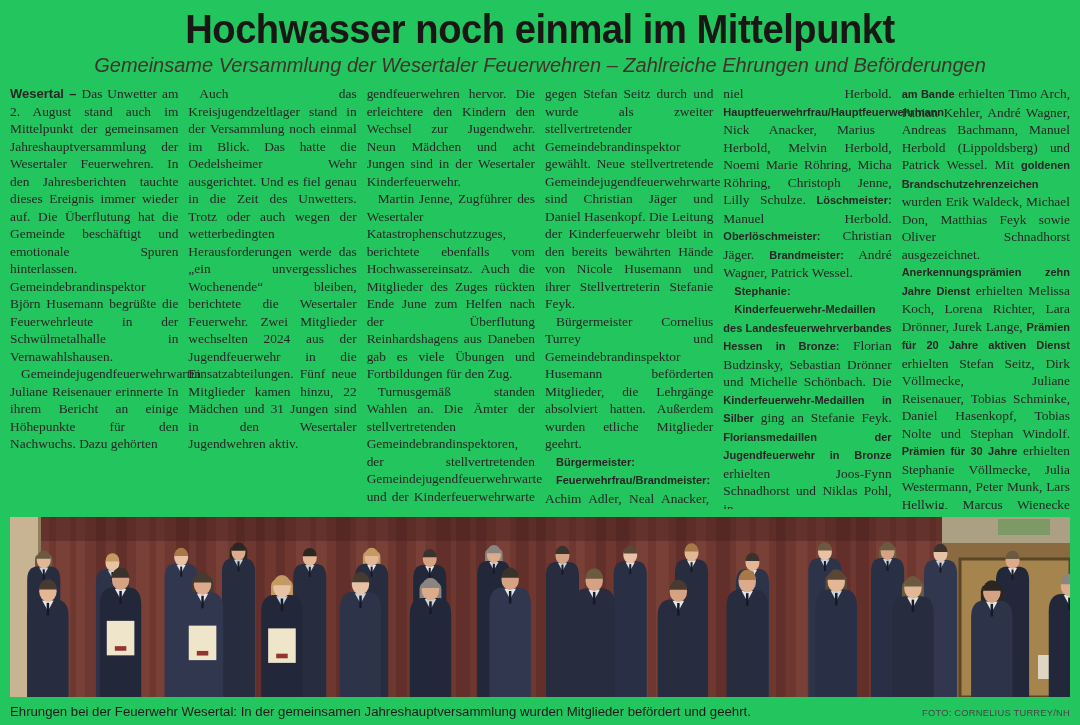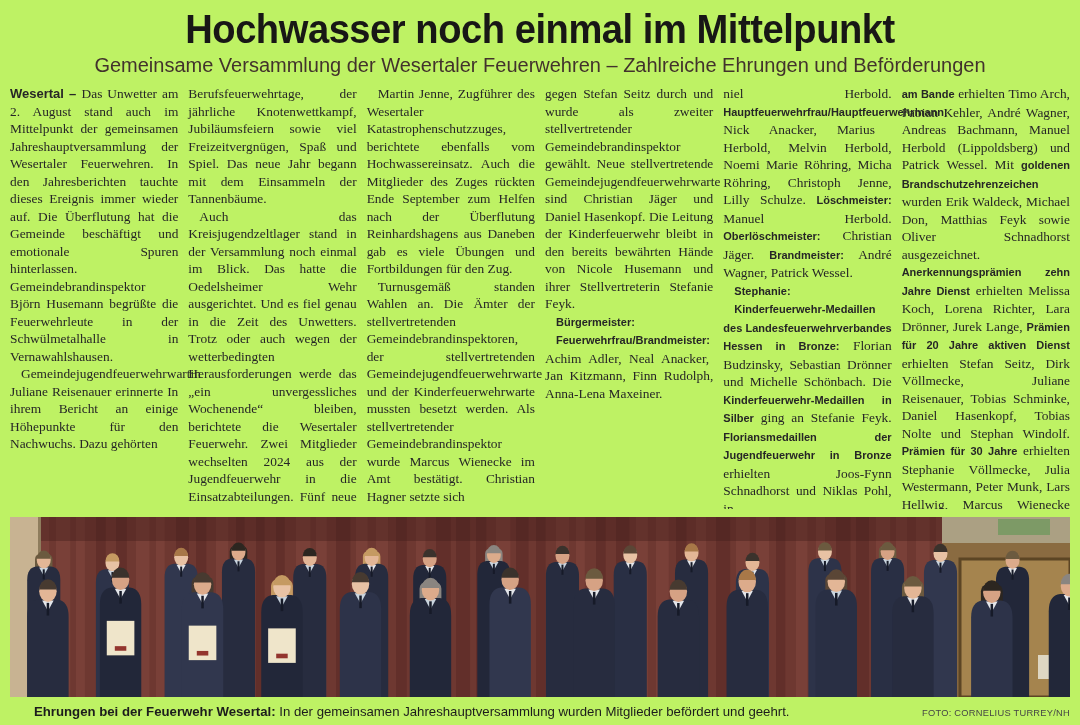--- a/index.html
+++ b/index.html
@@ -1,21 +1,21 @@
 <!DOCTYPE html>
 <html lang="de"><head>
 <meta charset="utf-8">
 <style>
   html,body{margin:0;padding:0;background:#ffffff;}
   .page{
     position:relative;
     width:1080px;height:725px;
     box-sizing:border-box;
     padding:6px 10px 0 10px;
-    background:#bef264;
+    background:#22c55e;
     font-family:"Liberation Serif", serif;
     color:#262626;
     overflow:hidden;
   }
   h1.headline{
     margin:2px 0 0 0;
     text-align:center;
     font-family:"Liberation Sans", sans-serif;
     font-weight:700;
     font-size:41px;
@@ -26,26 +26,28 @@
     transform-origin:center;
   }
   h2.subheadline{
     margin:3px 0 9px 0;
     text-align:center;
     font-family:"Liberation Sans", sans-serif;
     font-weight:400;
     font-size:20px;
     line-height:1.1;
     color:#42322c;
+    font-style:italic;
   }
   .cols{
     display:flex;
     gap:10px;
     height:424px;
     overflow:hidden;
+    justify-content:center;
   }
   .col{
     flex:1 1 0;
     min-width:0;
     font-size:13.4px;
     line-height:17.5px;
     text-align:justify;
     hyphens:auto;
   }
   .col p{margin:0;}
@@ -65,21 +67,21 @@
   }
   figure.photo svg{display:block;}
   .caption{
     display:flex;
     align-items:baseline;
     margin-top:7px;
     font-family:"Liberation Sans", sans-serif;
     font-size:13.2px;
     color:#1c1c1c;
   }
-  .cap-b{font-weight:700;margin-left:24px;}
+  .cap-b{font-weight:400;}
   .credit{
     margin-left:auto;
     font-size:9.3px;
     letter-spacing:.25px;
     color:#454545;
     white-space:nowrap;
   }
 </style>
 </head>
 <body>
@@ -88,29 +90,30 @@
 
   <h1 class="headline">Hochwasser noch einmal im Mittelpunkt</h1>
   <h2 class="subheadline" style="color: rgb(66, 50, 44);">Gemeinsame Versammlung der Wesertaler Feuerwehren – Zahlreiche Ehrungen und Beförderungen</h2>
 
   <div class="cols">
     <div class="col">
         <p><span class="lead">Wesertal – </span><span>Das Unwetter am 2. August stand auch im Mittelpunkt der gemeinsamen Jahreshauptversammlung der Wesertaler Feuerwehren. In den Jahresberichten tauchte dieses Ereignis immer wieder auf. Die Überflutung hat die Gemeinde beschäftigt und emotionale Spuren hinterlassen. Gemeindebrandinspektor Björn Husemann begrüßte die Feuerwehrleute in der Schwülmetalhalle in Vernawahlshausen.</span></p>
         <p class="ind"><span>Gemeindejugendfeuerwehrwartin Juliane Reisenauer erinnerte In ihrem Bericht an einige Höhepunkte für den Nachwuchs. Dazu gehörten</span></p>
       </div>
     <div class="col">
-        <p><span>Berufsfeuerwehrtage, der jährliche Knotenwettkampf, Jubiläumsfeiern sowie viel Freizeitvergnügen, Spaß und Spiel. Das neue Jahr begann mit dem Einsammeln der Tannenbäume.</span></p>
         <p class="ind"><span>Auch das Kreisjugendzeltlager stand in der Versammlung noch einmal im Blick. Das hatte die Oedelsheimer Wehr ausgerichtet. Und es fiel genau in die Zeit des Unwetters. Trotz oder auch wegen der wetterbedingten Herausforderungen werde das „ein unvergessliches Wochenende“ bleiben, berichtete die Wesertaler Feuerwehr. Zwei Mitglieder wechselten 2024 aus der Jugendfeuerwehr in die Einsatzabteilungen. Fünf neue Mitglieder kamen hinzu, 22 Mädchen und 31 Jungen sind in den Wesertaler Jugendwehren aktiv.</span></p>
       </div>
     <div class="col">
-        <p class="ind"><span>Martin Jenne, Zugführer des Wesertaler Katastrophenschutzzuges, berichtete ebenfalls vom Hochwassereinsatz. Auch die Mitglieder des Zuges rückten Ende September zum Helfen nach der Überflutung Reinhardshagens aus Daneben gab es viele Übungen und Fortbildungen für den Zug.</span></p>
+        <p><span>gendfeuerwehren hervor. Die erleichtere den Kindern den Wechsel zur Jugendwehr. Neun Mädchen und acht Jungen sind in der Wesertaler Kinderfeuerwehr.</span></p>
+        <p class="ind"><span>Martin Jenne, Zugführer des Wesertaler Katastrophenschutzzuges, berichtete ebenfalls vom Hochwassereinsatz. Auch die Mitglieder des Zuges rückten Ende June zum Helfen nach der Überflutung Reinhardshagens aus Daneben gab es viele Übungen und Fortbildungen für den Zug.</span></p>
         <p class="ind"><span>Turnusgemäß standen Wahlen an. Die Ämter der stellvertretenden Gemeindebrandinspektoren, der stellvertretenden Gemeindejugendfeuerwehrwarte und der Kinderfeuerwehrwarte mussten besetzt werden. Als stellvertretender Gemeindebrandinspektor wurde Marcus Wienecke im Amt bestätigt. Christian Hagner setzte sich</span></p>
       </div>
     <div class="col">
         <p><span>gegen Stefan Seitz durch und wurde als zweiter stellvertretender Gemeindebrandinspektor gewählt. Neue stellvertretende Gemeindejugendfeuerwehrwarte sind Christian Jäger und Daniel Hasenkopf. Die Leitung der Kinderfeuerwehr bleibt in den bereits bewährten Hände von Nicole Husemann und ihrer Stellvertreterin Stefanie Feyk.</span></p>
+        <p class="ind"><span>Bürgermeister Cornelius Turrey und Gemeindebrandinspektor Husemann beförderten Mitglieder, die Lehrgänge absolviert hatten. Außerdem wurden etliche Mitglieder geehrt.</span></p>
         <p class="ind"><span class="b">Bürgermeister:</span></p>
         <p class="ind"><span class="b">Feuerwehrfrau/Brandmeister:</span><span> Achim Adler, Neal Anacker, Jan Kitzmann, Finn Rudolph, Anna-Lena Maxeiner. </span></p>
       </div>
     <div class="col">
         <p><span>niel Herbold. </span><span class="b">Hauptfeuerwehrfrau/Hauptfeuerwehrmann:</span><span> Nick Anacker, Marius Herbold, Melvin Herbold, Noemi Marie Röhring, Micha Röhring, Christoph Jenne, Lilly Schulze. </span><span class="b">Löschmeister:</span><span> Manuel Herbold. </span><span class="b">Oberlöschmeister:</span><span> Christian Jäger. </span><span class="b">Brandmeister:</span><span> André Wagner, Patrick Wessel.</span></p>
         <p class="ind"><span class="b">Stephanie:</span></p>
         <p class="ind"><span class="b">Kinderfeuerwehr-Medaillen des Landesfeuerwehrverbandes Hessen in Bronze:</span><span> Florian Budzinsky, Sebastian Drönner und Michelle Schönbach. Die </span><span class="b">Kinderfeuerwehr-Medaillen in Silber</span><span> ging an Stefanie Feyk. </span><span class="b">Floriansmedaillen der Jugendfeuerwehr in Bronze</span><span> erhielten Joos-Fynn Schnadhorst und Niklas Pohl, in </span></p>
       </div>
     <div class="col">
         <p><span class="b">am Bande</span><span> erhielten Timo Arch, Fabian Kehler, André Wagner, Andreas Bachmann, Manuel Herbold (Lippoldsberg) und Patrick Wessel. Mit </span><span class="b">goldenen Brandschutzehrenzeichen</span><span> wurden Erik Waldeck, Michael Don, Matthias Feyk sowie Oliver Schnadhorst ausgezeichnet. </span><span class="b">Anerkennungsprämien zehn Jahre Dienst</span><span> erhielten Melissa Koch, Lorena Richter, Lara Drönner, Jurek Lange, </span><span class="b">Prämien für 20 Jahre aktiven Dienst</span><span> erhielten Stefan Seitz, Dirk Völlmecke, Juliane Reisenauer, Tobias Schminke, Daniel Hasenkopf, Tobias Nolte und Stephan Windolf. </span><span class="b">Prämien für 30 Jahre</span><span> erhielten Stephanie Völlmecke, Julia Westermann, Peter Munk, Lars Hellwig, Marcus Wienecke und Thorsten Schmitt. </span></p>

